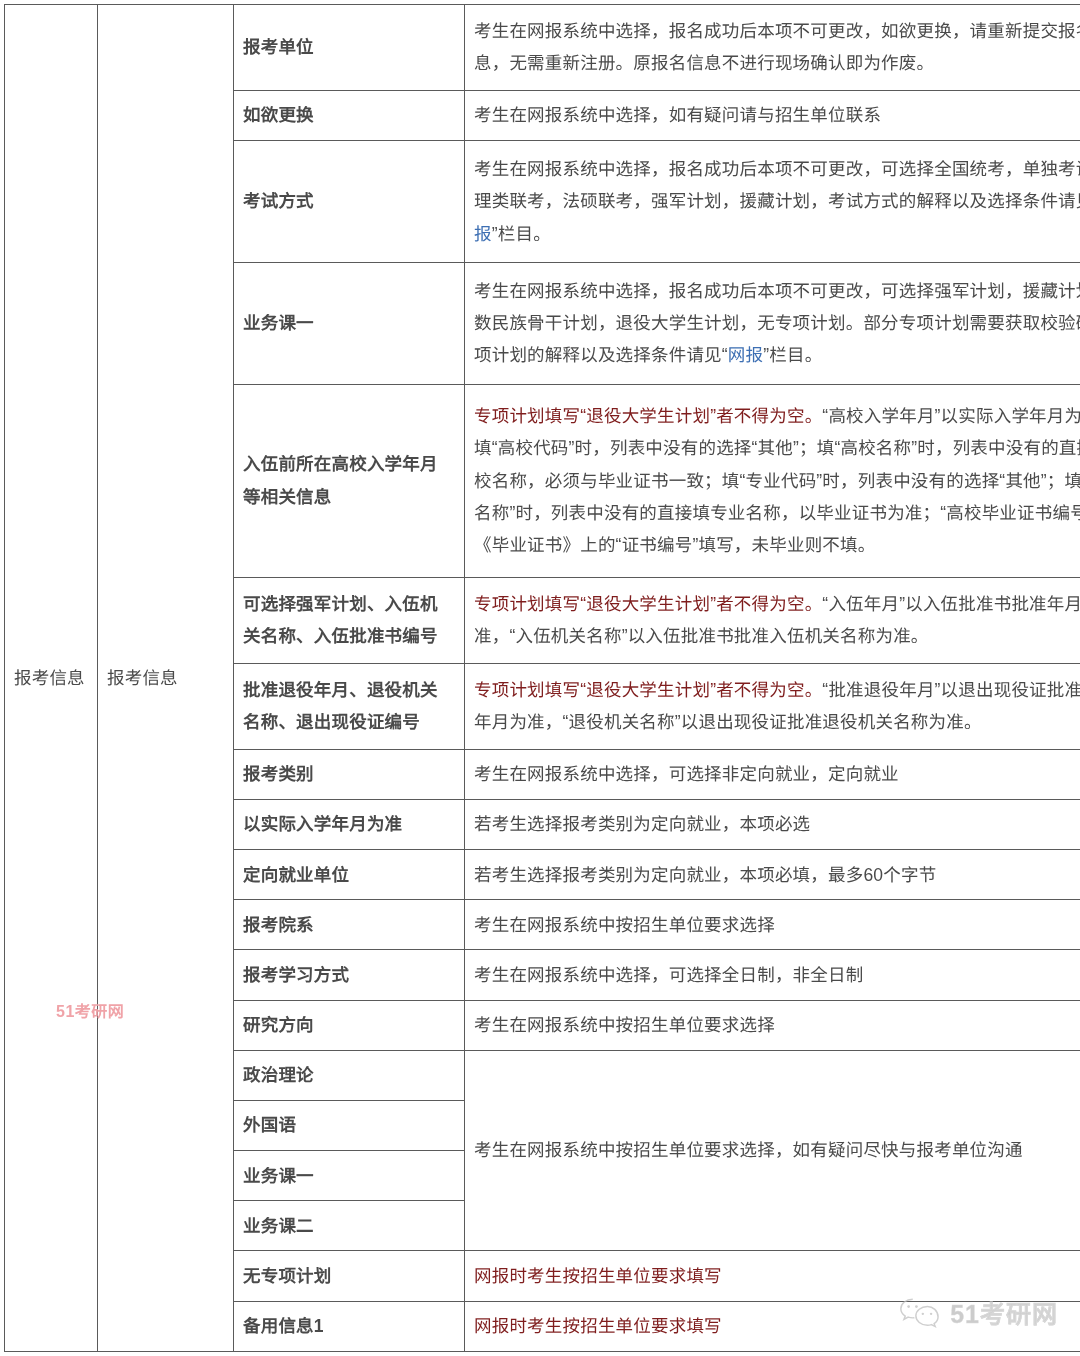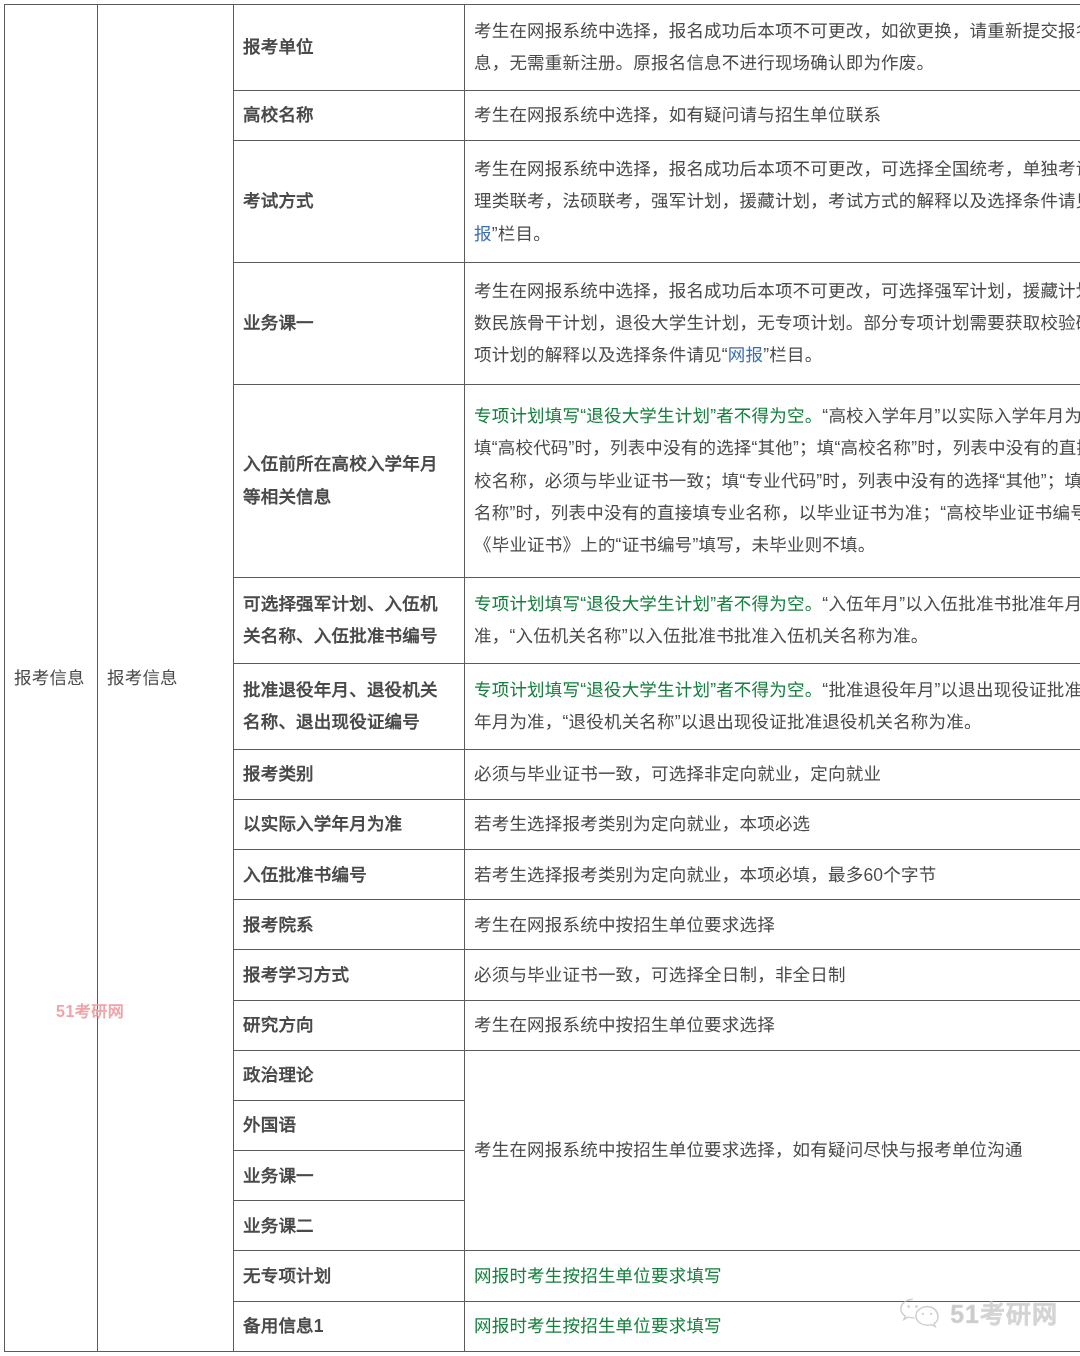--- a/index.html
+++ b/index.html
@@ -33,21 +33,21 @@
     line-height:1.85;
     color:#4a4a4a;
     letter-spacing:0.2px;
     word-break:break-all;
   }
   td.c-group{ width:74px;  padding:6px 8px; vertical-align:middle; }
   td.c-sub  { width:117px; padding:6px 10px; vertical-align:middle; }
   td.c-item { width:212px; padding:8px 12px; vertical-align:middle;font-weight:bold; }
   td.c-desc { width:659px; padding:9px 11px; vertical-align:middle; }
   .lnk{ color:#3d6fb3; }
-  .warn{ color:#15803d; }
+  .warn{ color:#7f1d1d; }
   td.red-only{ color:#e0201e; }
 
   
   .wm-left{
     position:absolute;
     left:56px; top:998px;
     font-size:16px;
     color:#f0a3a8;
     letter-spacing:0.5px;
     font-weight:bold;
@@ -82,21 +82,21 @@
       <tr>
         <td class="c-group" rowspan="19">报考信息</td>
         <td class="c-sub" rowspan="19">报考信息</td>
         <td class="c-item">报考单位</td>
         <td class="c-desc desc">
           <span>考生在网报系统中选择，报名成功后本项不可更改，如欲更换，请重新提交报名信息，无需重新注册。原报名信息不进行现场确认即为作废。</span>
         </td>
       </tr>
 
       <tr>
-        <td class="c-item">高校名称</td>
+        <td class="c-item">如欲更换</td>
         <td class="c-desc desc">
           <span>考生在网报系统中选择，如有疑问请与招生单位联系</span>
         </td>
       </tr>
 
       <tr>
         <td class="c-item">考试方式</td>
         <td class="c-desc desc">
           <span>考生在网报系统中选择，报名成功后本项不可更改，可选择全国统考，单独考试，管理类联考，法硕联考，强军计划，援藏计划，考试方式的解释以及选择条件请见“</span><span class="lnk">网报</span><span>”栏目。</span>
         </td>
@@ -126,49 +126,49 @@
       <tr>
         <td class="c-item">批准退役年月、退役机关名称、退出现役证编号</td>
         <td class="c-desc desc">
           <span class="warn">专项计划填写“退役大学生计划”者不得为空。</span><span>“批准退役年月”以退出现役证批准退役年月为准，“退役机关名称”以退出现役证批准退役机关名称为准。</span>
         </td>
       </tr>
 
       <tr>
         <td class="c-item">报考类别</td>
         <td class="c-desc desc">
-          <span>必须与毕业证书一致，可选择非定向就业，定向就业</span>
+          <span>考生在网报系统中选择，可选择非定向就业，定向就业</span>
         </td>
       </tr>
 
       <tr>
         <td class="c-item">以实际入学年月为准</td>
         <td class="c-desc desc">
           <span>若考生选择报考类别为定向就业，本项必选</span>
         </td>
       </tr>
 
       <tr>
-        <td class="c-item">入伍批准书编号</td>
+        <td class="c-item">定向就业单位</td>
         <td class="c-desc desc">
           <span>若考生选择报考类别为定向就业，本项必填，最多60个字节</span>
         </td>
       </tr>
 
       <tr>
         <td class="c-item">报考院系</td>
         <td class="c-desc desc">
           <span>考生在网报系统中按招生单位要求选择</span>
         </td>
       </tr>
 
       <tr>
         <td class="c-item">报考学习方式</td>
         <td class="c-desc desc">
-          <span>必须与毕业证书一致，可选择全日制，非全日制</span>
+          <span>考生在网报系统中选择，可选择全日制，非全日制</span>
         </td>
       </tr>
 
       <tr>
         <td class="c-item">研究方向</td>
         <td class="c-desc desc">
           <span>考生在网报系统中按招生单位要求选择</span>
         </td>
       </tr>
 

